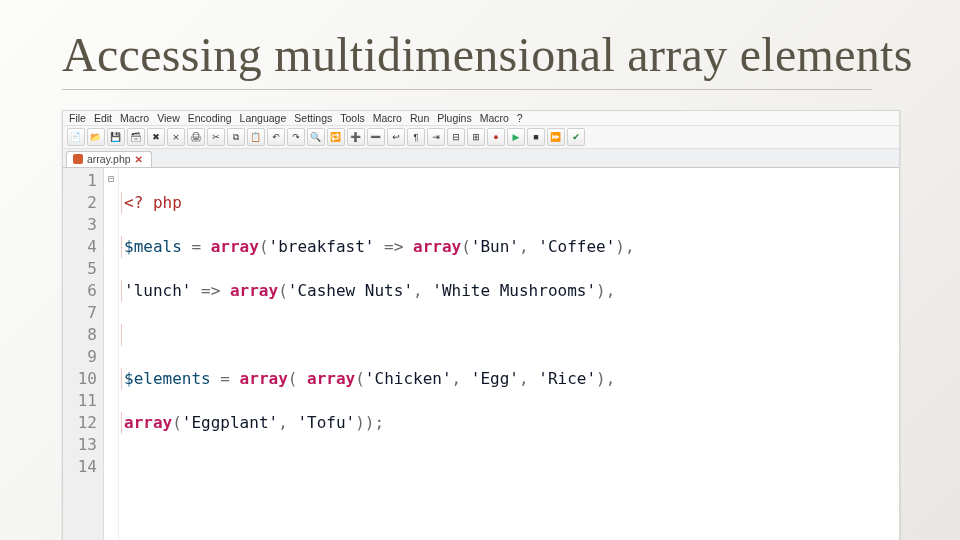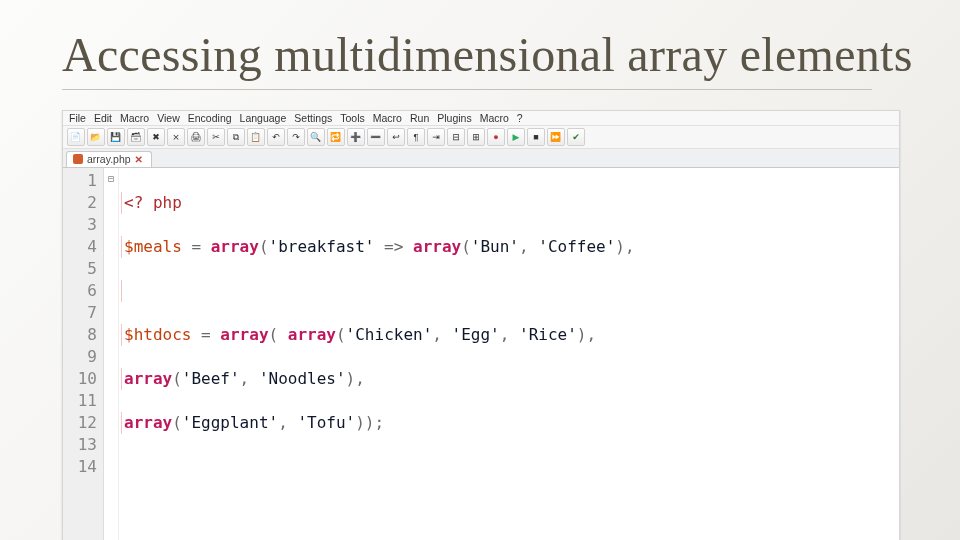--- a/index.html
+++ b/index.html
@@ -23,21 +23,21 @@
   .gutter div{height:22px}
   .foldcol{width:14px;border-right:1px solid #eee;font-family:Consolas,monospace;font-size:10px;color:#888;text-align:center}
   .foldcol div{height:22px;line-height:22px}
   .lines{flex:1;padding:2px 4px 2px 2px;font-family:Consolas,Menlo,monospace;font-size:16px;line-height:22px;white-space:pre}
   .lines .row{height:22px;border-left:1px solid #f3c6c6;padding-left:2px}
   
   .kw{color:#be185d;font-weight:bold}          
   .tag{color:#b02c2c}                            
   .str{color:#0f172a}                            
   .op{color:#696969}                             
-  .var{color:#c2410c}                            
+  .var{color:#0c4a6e}                            
 </style>
 </head>
 <body>
 <div class="slide">
 
   <div class="title">
     <span>Accessing multidimensional array elements</span>
     <div class="rule"></div>
   </div>
 
@@ -126,23 +126,23 @@
           <div></div>
           <div></div>
           <div></div>
           <div></div>
           <div></div>
           <div></div>
       </div>
       <div class="lines">
 <div class="row"><span class="tag">&lt;? php</span></div>
 <div class="row"><span class="var">$meals</span><span class="op"> = </span><span class="kw">array</span><span class="op">(</span><span class="str">'breakfast'</span><span class="op"> =&gt; </span><span class="kw">array</span><span class="op">(</span><span class="str">'Bun'</span><span class="op">, </span><span class="str">'Coffee'</span><span class="op">),</span></div>
+<div class="row"><span class="str">'lunch'</span><span class="op"> =&gt; </span><span class="kw">array</span><span class="op">(</span><span class="str">'Cashew Nuts'</span><span class="op">, </span><span class="str">'White Mushrooms'</span><span class="op">),</span></div>
 <div class="row"><span></span></div>
-<div class="row"><span class="var">$htdocs</span><span class="op"> = </span><span class="kw">array</span><span class="op">( </span><span class="kw">array</span><span class="op">(</span><span class="str">'Chicken'</span><span class="op">, </span><span class="str">'Egg'</span><span class="op">, </span><span class="str">'Rice'</span><span class="op">),</span></div>
-<div class="row"><span class="kw">array</span><span class="op">(</span><span class="str">'Beef'</span><span class="op">, </span><span class="str">'Noodles'</span><span class="op">),</span></div>
+<div class="row"><span class="var">$elements</span><span class="op"> = </span><span class="kw">array</span><span class="op">( </span><span class="kw">array</span><span class="op">(</span><span class="str">'Chicken'</span><span class="op">, </span><span class="str">'Egg'</span><span class="op">, </span><span class="str">'Rice'</span><span class="op">),</span></div>
 <div class="row"><span class="kw">array</span><span class="op">(</span><span class="str">'Eggplant'</span><span class="op">, </span><span class="str">'Tofu'</span><span class="op">));</span></div>
 
 
 
 
 
 
       </div>
     </div>
 

